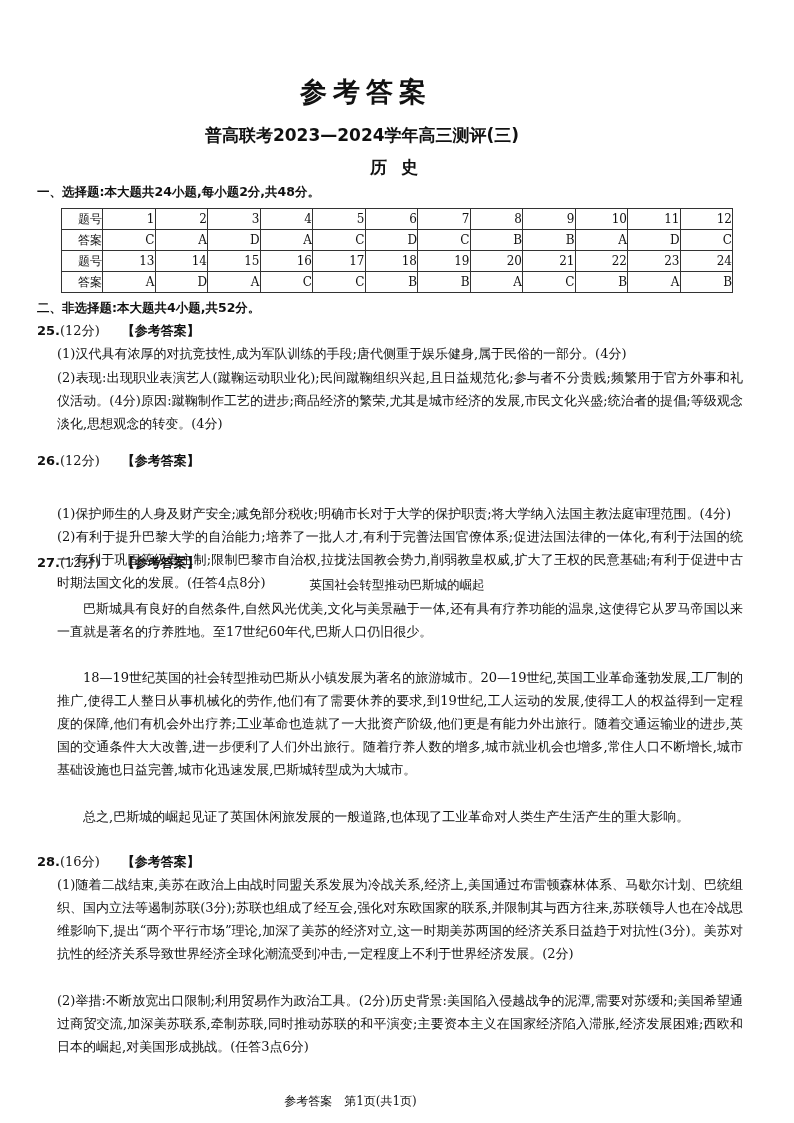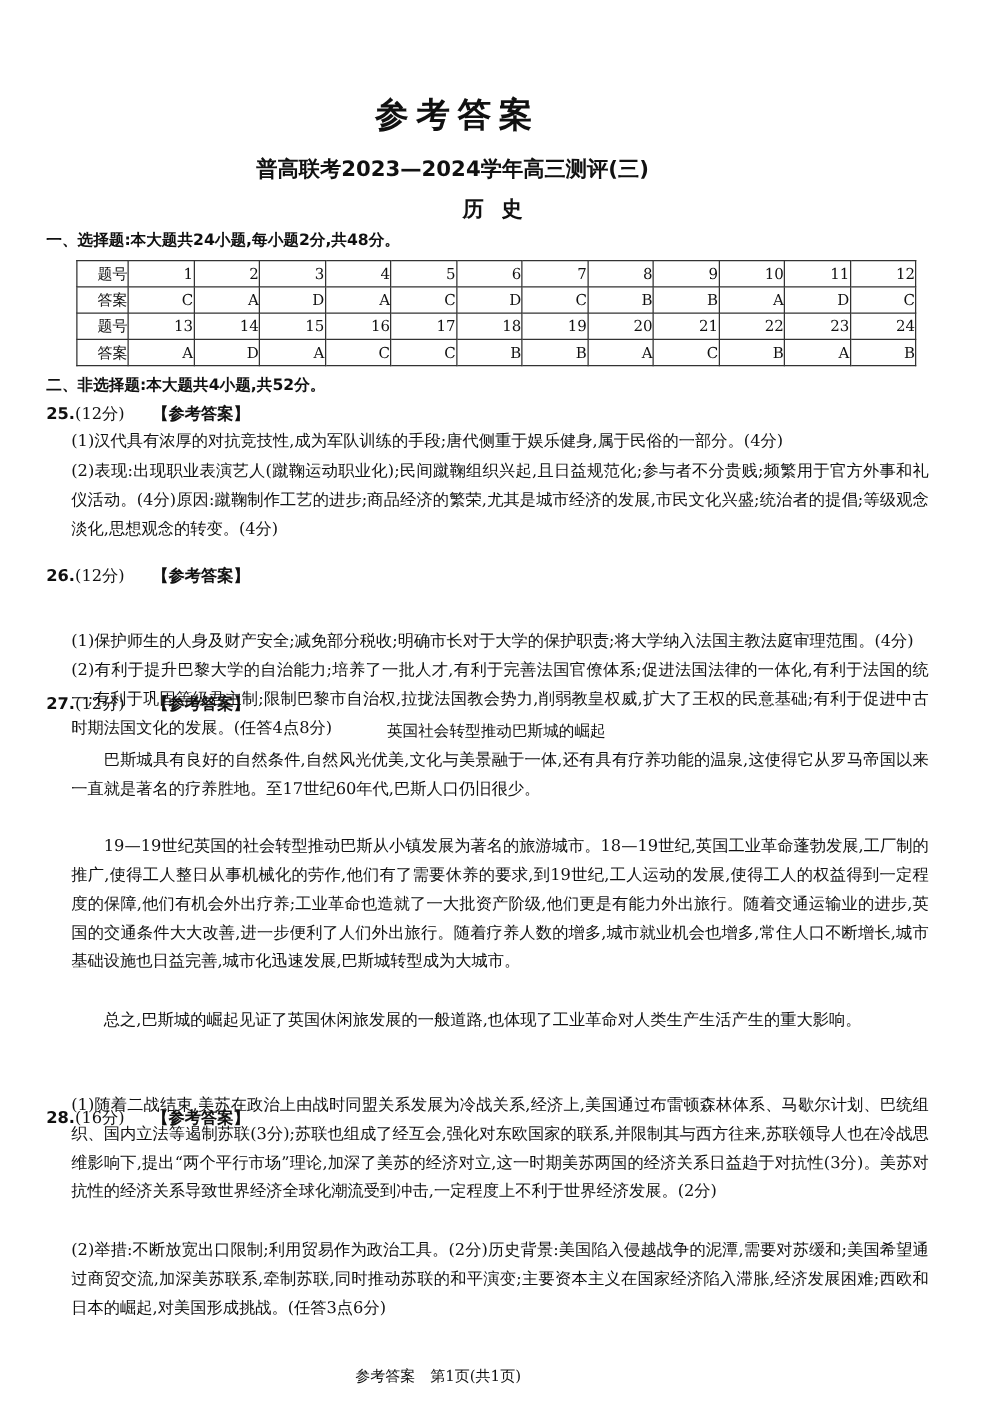--- a/index.html
+++ b/index.html
@@ -114,22 +114,22 @@
   <span class="num">26.</span><span>(12分)</span><span class="tag">【参考答案】</span>
 </div>
 <div class="para" style="top:482px;margin-top:20px;">(1)保护师生的人身及财产安全;减免部分税收;明确市长对于大学的保护职责;将大学纳入法国主教法庭审理范围。(4分)</div>
 <div class="para" style="top:525px;">(2)有利于提升巴黎大学的自治能力;培养了一批人才,有利于完善法国官僚体系;促进法国法律的一体化,有利于法国的统一;有利于巩固等级君主制;限制巴黎市自治权,拉拢法国教会势力,削弱教皇权威,扩大了王权的民意基础;有利于促进中古时期法国文化的发展。(任答4点8分)</div>
 
 <div class="q" style="top:554px;">
   <span class="num">27.</span><span>(12分)</span><span class="tag">【参考答案】</span>
 </div>
 <div class="essay-title">英国社会转型推动巴斯城的崛起</div>
 <div class="para indent" style="top:597px;">巴斯城具有良好的自然条件,自然风光优美,文化与美景融于一体,还有具有疗养功能的温泉,这使得它从罗马帝国以来一直就是著名的疗养胜地。至17世纪60年代,巴斯人口仍旧很少。</div>
-<div class="para indent" style="top:666px;">19—19世纪英国的社会转型推动巴斯从小镇发展为著名的旅游城市。18—19世纪,英国工业革命蓬勃发展,工厂制的推广,使得工人整日从事机械化的劳作,他们有了需要休养的要求,到19世纪,工人运动的发展,使得工人的权益得到一定程度的保障,他们有机会外出疗养;工业革命也造就了一大批资产阶级,他们更是有能力外出旅行。随着交通运输业的进步,英国的交通条件大大改善,进一步便利了人们外出旅行。随着疗养人数的增多,城市就业机会也增多,常住人口不断增长,城市基础设施也日益完善,城市化迅速发展,巴斯城转型成为大城市。</div>
+<div class="para indent" style="top:666px;">18—19世纪英国的社会转型推动巴斯从小镇发展为著名的旅游城市。20—19世纪,英国工业革命蓬勃发展,工厂制的推广,使得工人整日从事机械化的劳作,他们有了需要休养的要求,到19世纪,工人运动的发展,使得工人的权益得到一定程度的保障,他们有机会外出疗养;工业革命也造就了一大批资产阶级,他们更是有能力外出旅行。随着交通运输业的进步,英国的交通条件大大改善,进一步便利了人们外出旅行。随着疗养人数的增多,城市就业机会也增多,常住人口不断增长,城市基础设施也日益完善,城市化迅速发展,巴斯城转型成为大城市。</div>
 <div class="para indent" style="top:805px;">总之,巴斯城的崛起见证了英国休闲旅发展的一般道路,也体现了工业革命对人类生产生活产生的重大影响。</div>
 
-<div class="q" style="top:853px;margin-top:32px;">
+<div class="q" style="top:853px;">
   <span class="num">28.</span><span>(16分)</span><span class="tag">【参考答案】</span>
 </div>
 <div class="para" style="top:873px;">(1)随着二战结束,美苏在政治上由战时同盟关系发展为冷战关系,经济上,美国通过布雷顿森林体系、马歇尔计划、巴统组织、国内立法等遏制苏联(3分);苏联也组成了经互会,强化对东欧国家的联系,并限制其与西方往来,苏联领导人也在冷战思维影响下,提出“两个平行市场”理论,加深了美苏的经济对立,这一时期美苏两国的经济关系日益趋于对抗性(3分)。美苏对抗性的经济关系导致世界经济全球化潮流受到冲击,一定程度上不利于世界经济发展。(2分)</div>
 <div class="para" style="top:989px;">(2)举措:不断放宽出口限制;利用贸易作为政治工具。(2分)历史背景:美国陷入侵越战争的泥潭,需要对苏缓和;美国希望通过商贸交流,加深美苏联系,牵制苏联,同时推动苏联的和平演变;主要资本主义在国家经济陷入滞胀,经济发展困难;西欧和日本的崛起,对美国形成挑战。(任答3点6分)</div>
 
 <div class="footer">参考答案　第1页(共1页)</div>
 
 </body></html>

